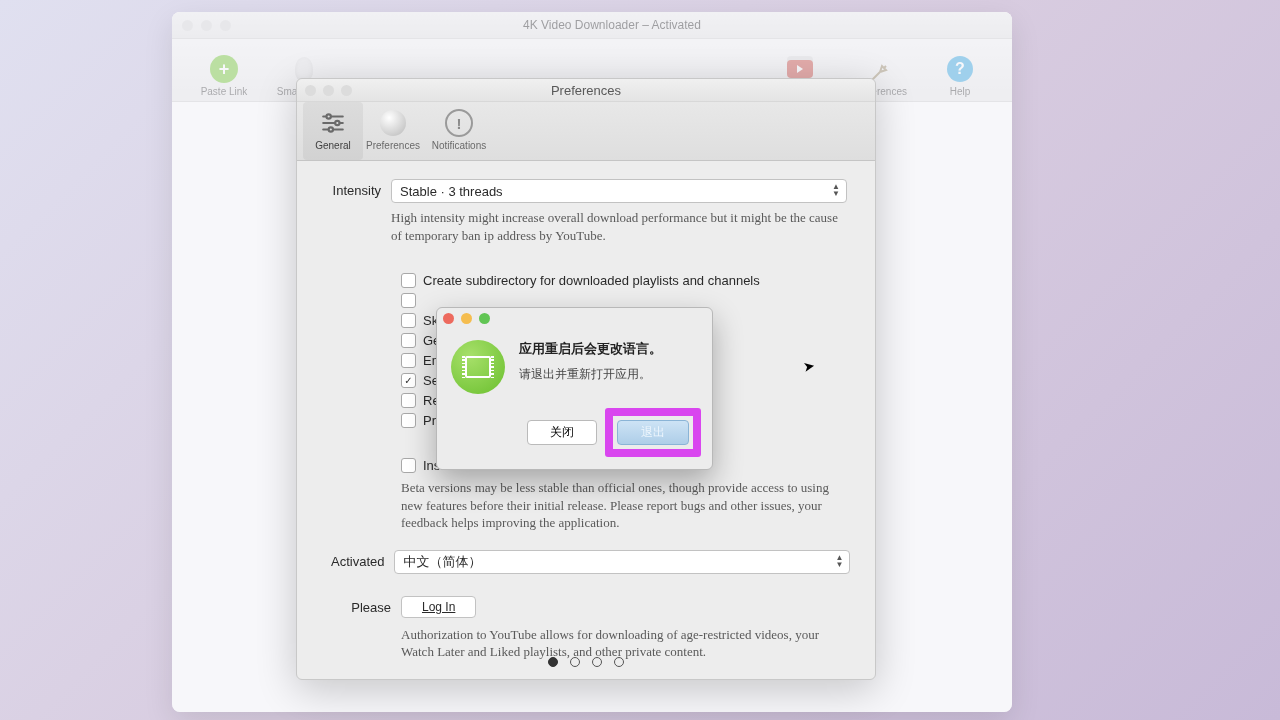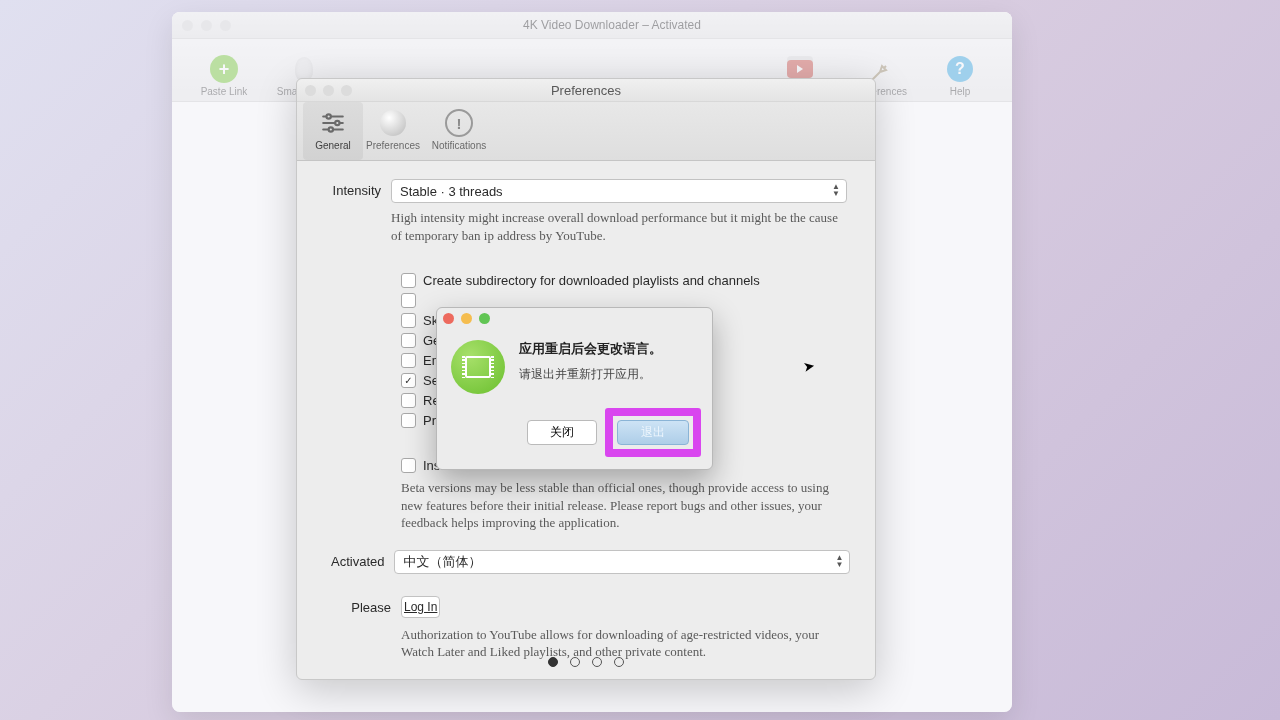--- a/index.html
+++ b/index.html
@@ -229,21 +229,21 @@
     width: 13px; height: 13px;
     border: 1px solid #a8a8a8;
     border-radius: 3px;
     background: #fff;
     display:inline-flex;align-items:center;justify-content:center;
     font-size:10px; color:#333;
   }
   .cb.checked::after { content:"✓"; }
   .btn {
     display:inline-block;
-    padding: 3px 2px;
+    padding: 3px 20px;
     background: #fff;
     border: 1px solid #c2c2c2;
     border-radius: 4px;
     font-size: 12px;
     text-decoration: underline;
   }
   .pager {
     position:absolute;
     left:0; right:0;
     bottom: 12px;

